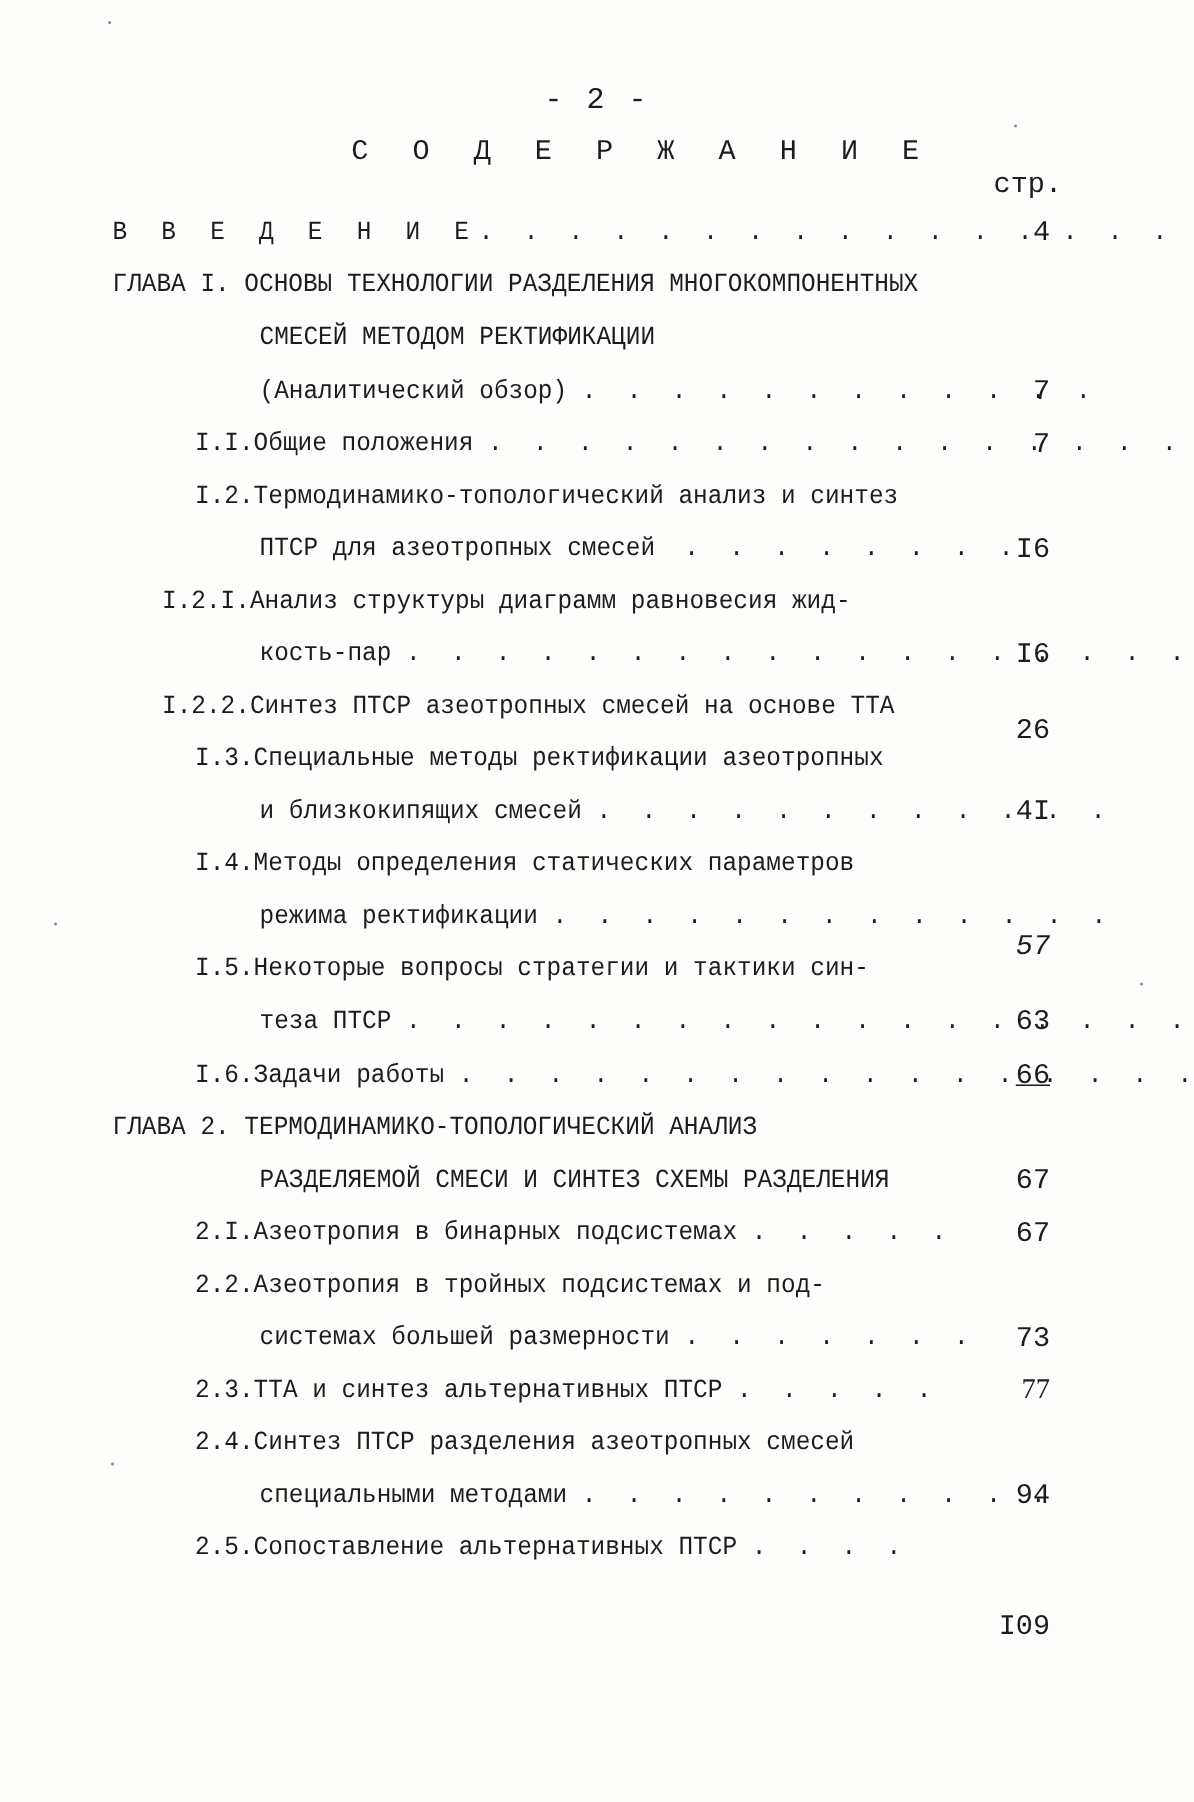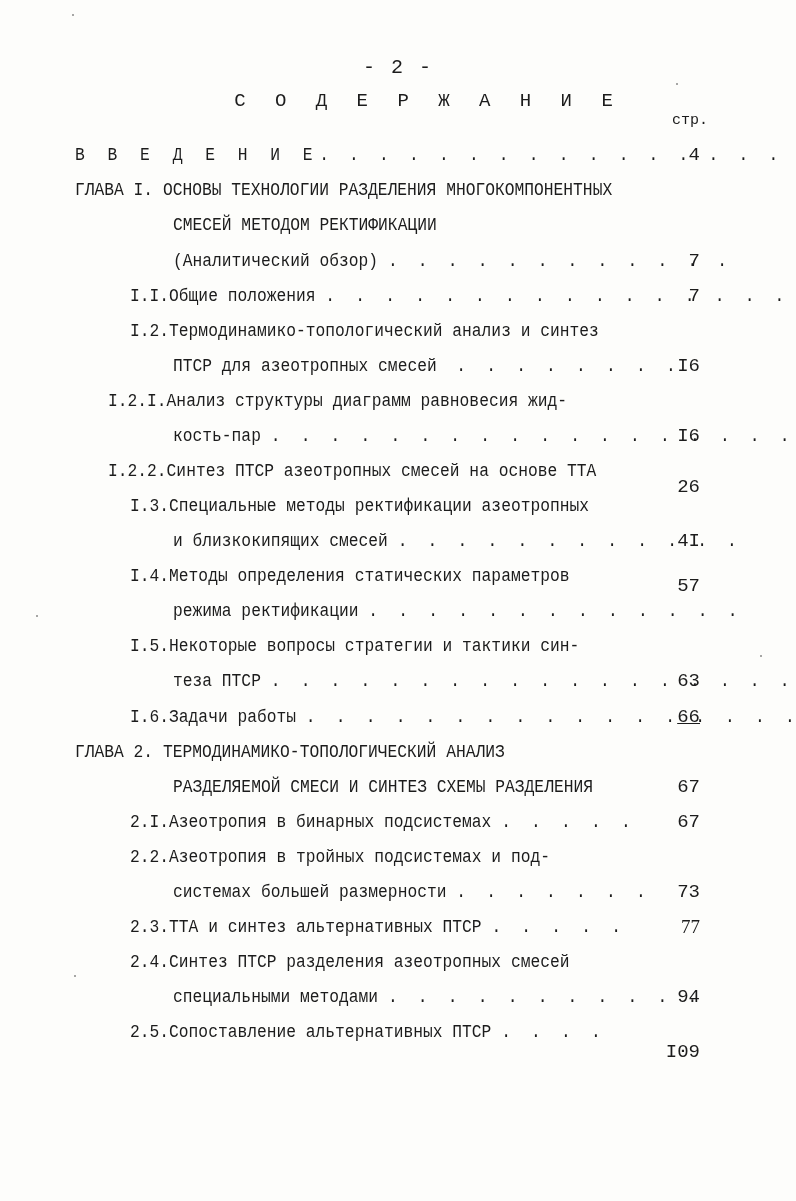--- a/index.html
+++ b/index.html
@@ -17,21 +17,21 @@
       text-align: center; font-size: 20px; letter-spacing: 2px;
       padding-left: 0px;
     }
     .title {
       position: absolute; left: 0; width: 796px; top: 90px;
       text-align: center; font-size: 19px; letter-spacing: 9px;
       padding-left: 28px; box-sizing: border-box; margin-left: 16px;
     }
     .str {
       position: absolute; top: 112px; right: 88px;
-      font-size: 15px;
+      font-size: 19px;
     }
     .row {
       position: absolute; height: 30px; line-height: 30px;
       font-size: 17.5px; white-space: nowrap;
       transform: scaleX(0.93); transform-origin: left center;
     }
     .num {
       position: absolute; right: 96px; height: 30px; line-height: 30px;
       font-size: 19px; text-align: right; white-space: nowrap;
     }
@@ -97,21 +97,21 @@
     <span>и близкокипящих смесей</span> <span class="dots">. . . . . . . . . . . .</span>
   </div>
   <div class="num" style="top:526px;">4I</div>
 
   <div class="row" style="left:130px; top:561px;">
     <span>I.4.</span><span>Методы определения статических параметров</span>
   </div>
   <div class="row" style="left:173px; top:596px;">
     <span>режима ректификации</span> <span class="dots">. . . . . . . . . . . . .</span>
   </div>
-  <div class="num" style="top:571px;">57</div>
+  <div class="num" style="top:616px;font-style:italic;">57</div>
 
   <div class="row" style="left:130px; top:631px;">
     <span>I.5.</span><span>Некоторые вопросы стратегии и тактики син-</span>
   </div>
   <div class="row" style="left:173px; top:666px;">
     <span>теза ПТСР</span> <span class="dots">. . . . . . . . . . . . . . . . . .</span>
   </div>
   <div class="num" style="top:666px;">63</div>
 
   <div class="row" style="left:130px; top:702px;">
@@ -149,20 +149,20 @@
     <span>2.4.</span><span>Синтез ПТСР разделения азеотропных смесей</span>
   </div>
   <div class="row" style="left:173px; top:982px;">
     <span>специальными методами</span> <span class="dots">. . . . . . . . . . .</span>
   </div>
   <div class="num" style="top:982px;text-align:right;">94</div>
 
   <div class="row" style="left:130px; top:1017px;">
     <span>2.5.</span><span>Сопоставление альтернативных ПТСР</span> <span class="dots">. . . .</span>
   </div>
-  <div class="num" style="top:1037px;">I09</div>
+  <div class="num" style="top:1069px;">I09</div>
 
   <div class="speck" style="left:72px; top:14px;"></div>
   <div class="speck" style="left:676px; top:83px;"></div>
   <div class="speck" style="left:36px; top:615px;"></div>
   <div class="speck" style="left:74px; top:975px;"></div>
   <div class="speck" style="left:760px; top:655px;"></div>
 </div>
 
 </body></html>

